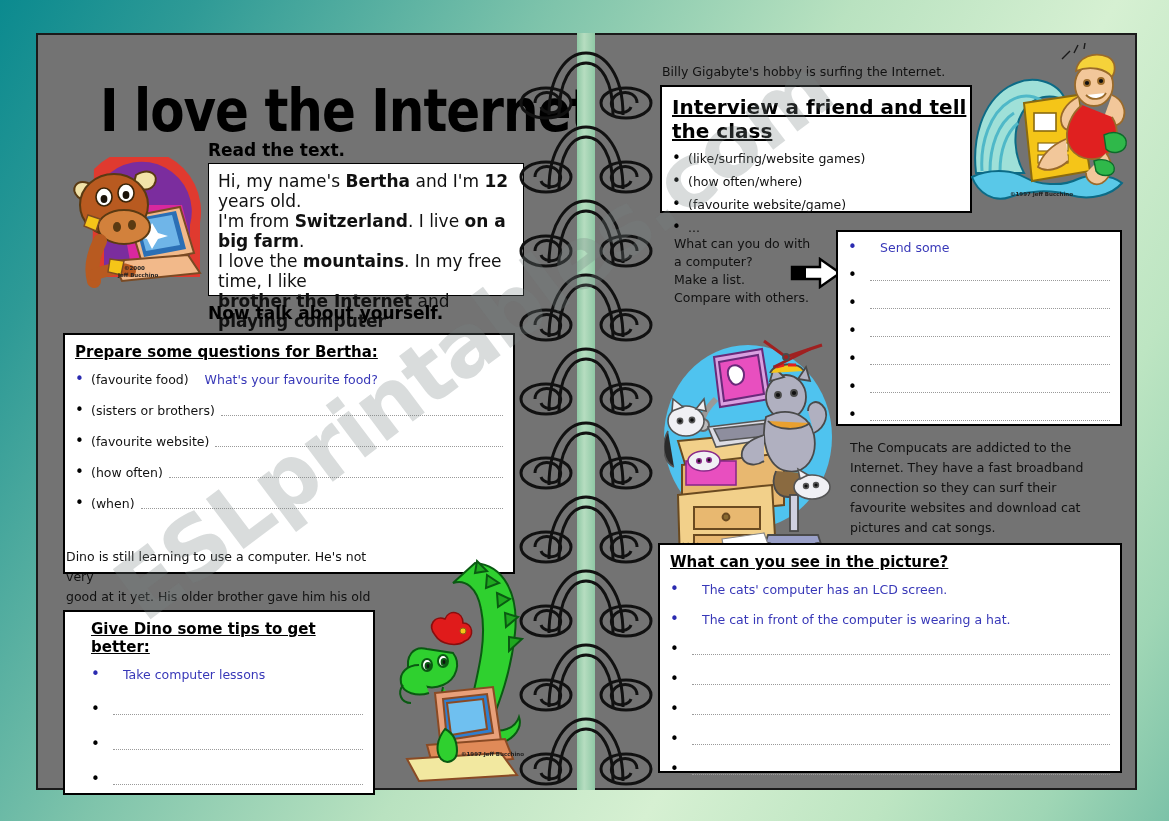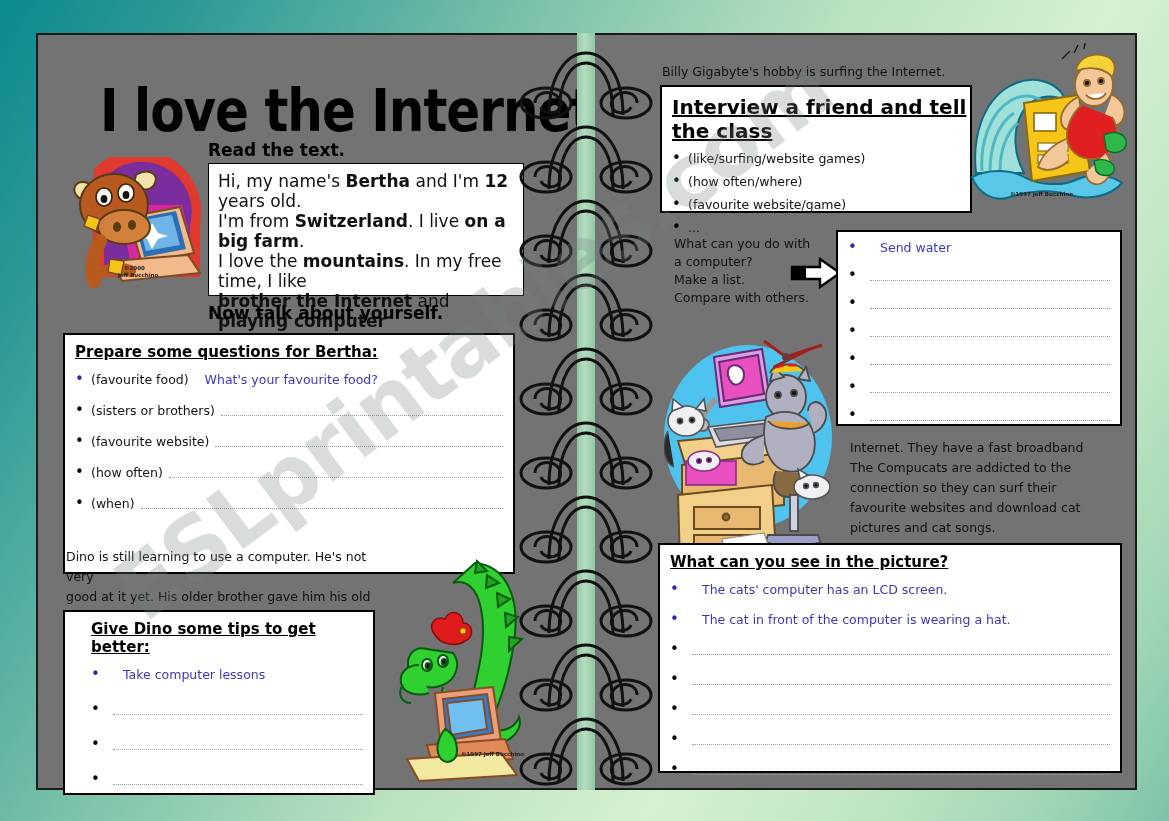--- a/index.html
+++ b/index.html
@@ -290,21 +290,21 @@
       <svg width="52" height="32" viewBox="0 0 52 32">
         <path d="M2 10 L30 10 L30 2 L50 16 L30 30 L30 22 L2 22 Z" fill="#fff" stroke="#000" stroke-width="2.4"></path>
         <rect x="3" y="11" width="13" height="10" fill="#000"></rect>
       </svg>
     </div>
 
     <div class="fbox" id="list-box" style="left:242px;top:195px;width:286px;height:196px;">
       <div id="uses-list" style="padding-top:6px;">
           <div class="li" style="margin-bottom:6px">
             <span class="bullet blue">•</span>
-            <span class="ans">Send water</span>
+            <span class="ans">Send some</span>
           </div>
           <div class="li" style="margin-bottom:6px">
             <span class="bullet">•</span>
             <span class="dots"></span>
           </div>
           <div class="li" style="margin-bottom:6px">
             <span class="bullet">•</span>
             <span class="dots"></span>
           </div>
           <div class="li" style="margin-bottom:6px">
@@ -392,22 +392,22 @@
         <g stroke="#888" stroke-width="1.2" fill="#fff">
           <polygon points="36,212 82,206 90,228 40,234"></polygon>
           <polygon points="58,204 100,198 108,220 62,226"></polygon>
         </g>
       </svg>
       <div class="cc" style="left:10px;top:208px;font-size:7px;">©2002</div>
       <div class="cc" style="left:6px;top:217px;font-size:7px;">Jeff Bucchino</div>
     </div>
 
     <div class="para" style="left:256px;top:403px;width:280px;line-height:20px;">
+        <div>The Compucats are addicted to the</div>
         <div>Internet. They have a fast broadband</div>
-        <div>The Compucats are addicted to the</div>
         <div>connection so they can surf their</div>
         <div>favourite websites and download cat</div>
         <div>pictures and cat songs.</div>
       </div>
 
     <div class="fbox" id="picture-box" style="left:64px;top:508px;width:464px;height:230px;">
       <span class="fbox-h">What can you see in the picture?</span>
       <div id="picture-list">
           <div class="li" style="margin-bottom:8px">
             <span class="bullet blue">•</span>

